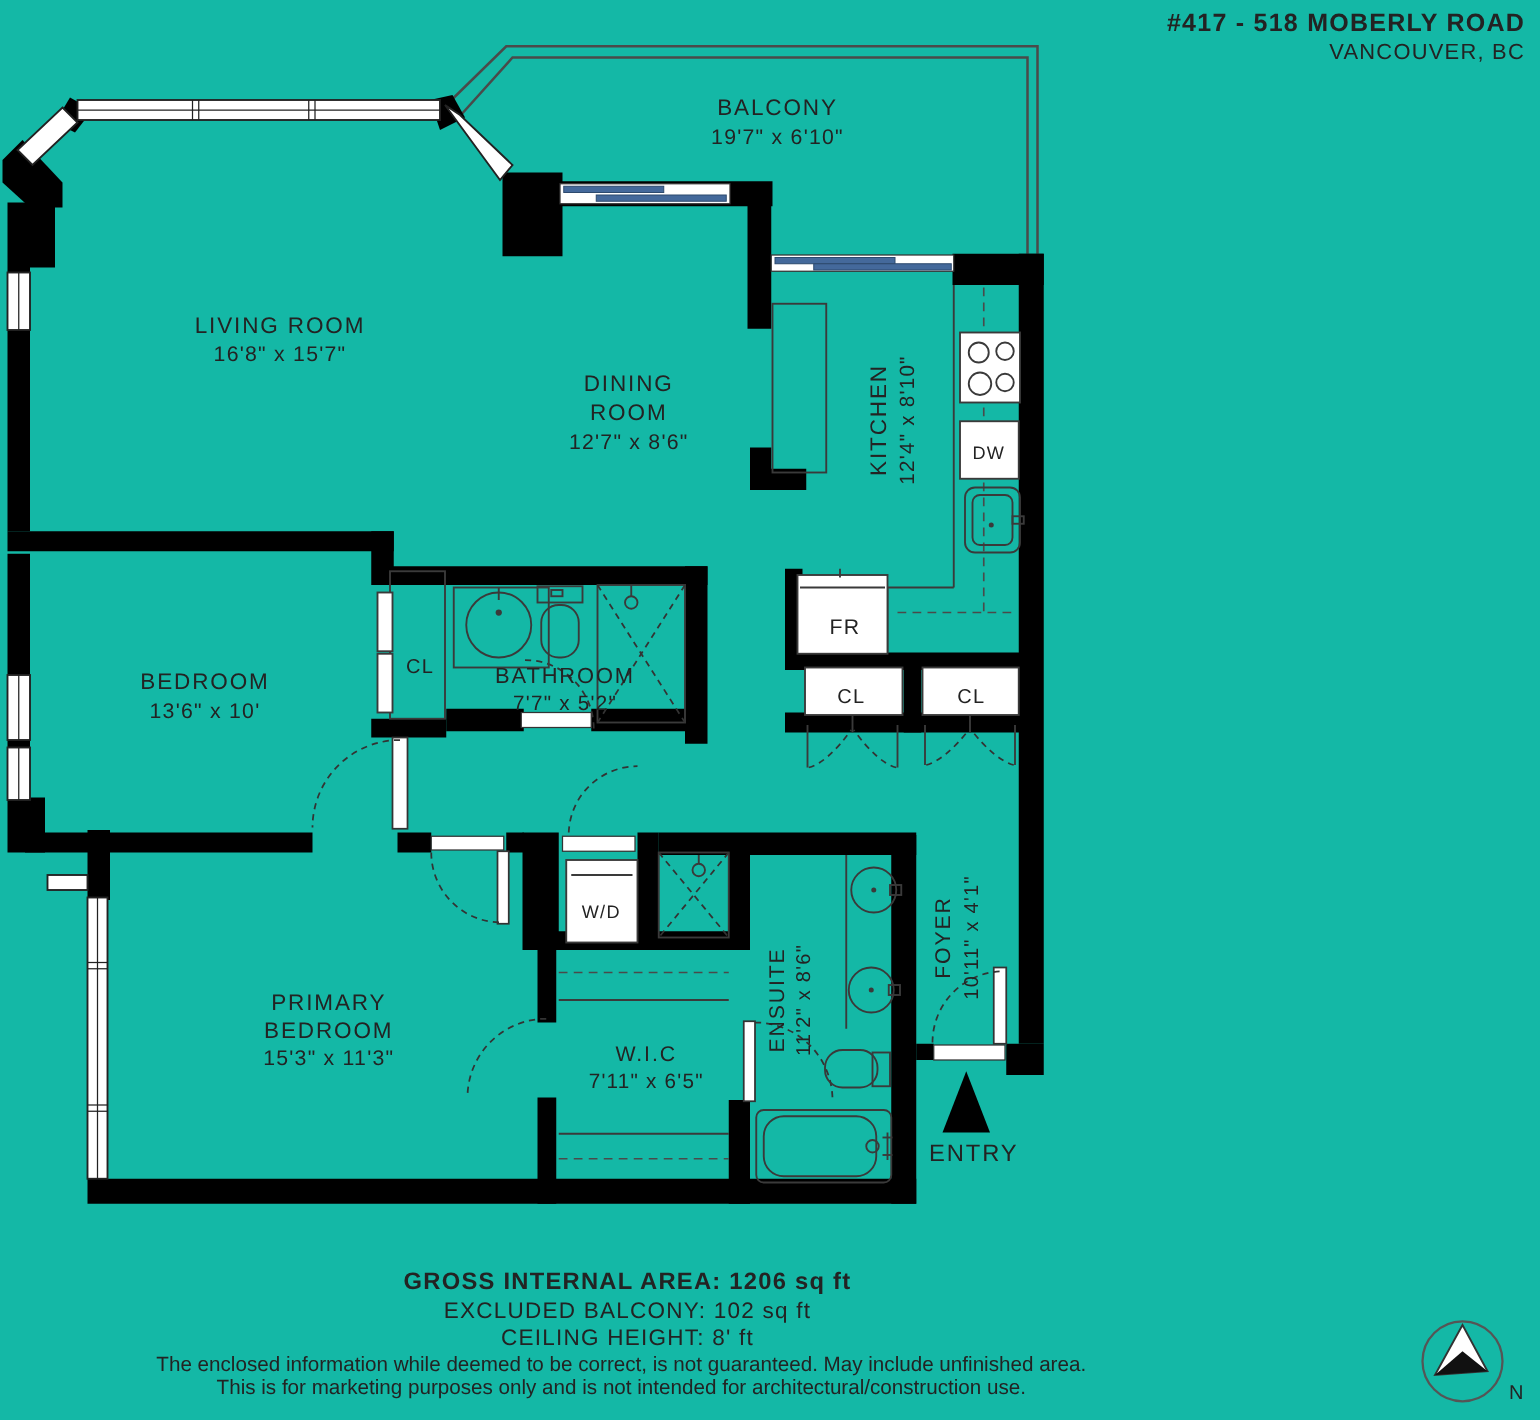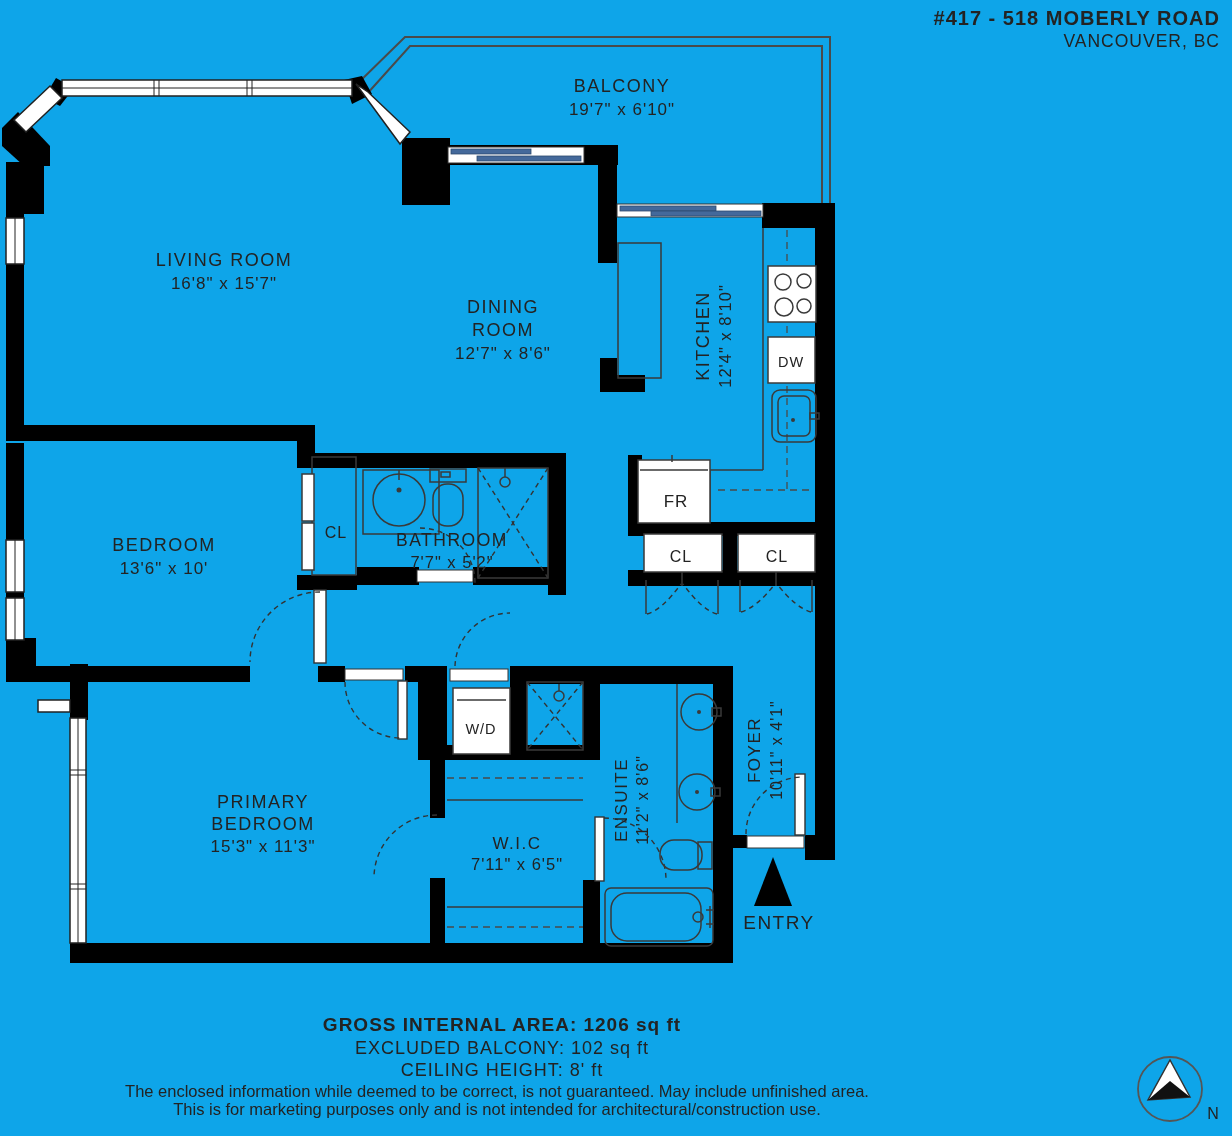--- a/index.html
+++ b/index.html
@@ -1,16 +1,16 @@
 <!DOCTYPE html>
 <html><head>
 <meta charset="utf-8">
 <style>
   html,body{margin:0;padding:0;background:#fff;}
-  .page{position:relative;width:1232px;height:1136px;background:#0ea5e9;overflow:hidden;
+  .page{position:relative;width:1232px;height:1136px;background:#14b8a6;overflow:hidden;
         font-family:"Liberation Sans", sans-serif;}
   svg{position:absolute;left:0;top:0;}
   text{fill:#232323;}
   .wall{fill:#000;stroke:none;}
   .thinline{stroke:#3a3a3a;stroke-width:1.5;fill:none;}
   .fixline{stroke:#3a3a3a;stroke-width:1.5;fill:#fff;}
   .fixopen{stroke:#3a3a3a;stroke-width:1.5;fill:none;}
   .dash{stroke:#4a4a4a;stroke-width:1.3;fill:none;stroke-dasharray:7 5;}
   .door{stroke:#333;stroke-width:1.4;fill:none;stroke-dasharray:5 4;}
   .leaf{fill:#fff;stroke:#333;stroke-width:1.4;}

